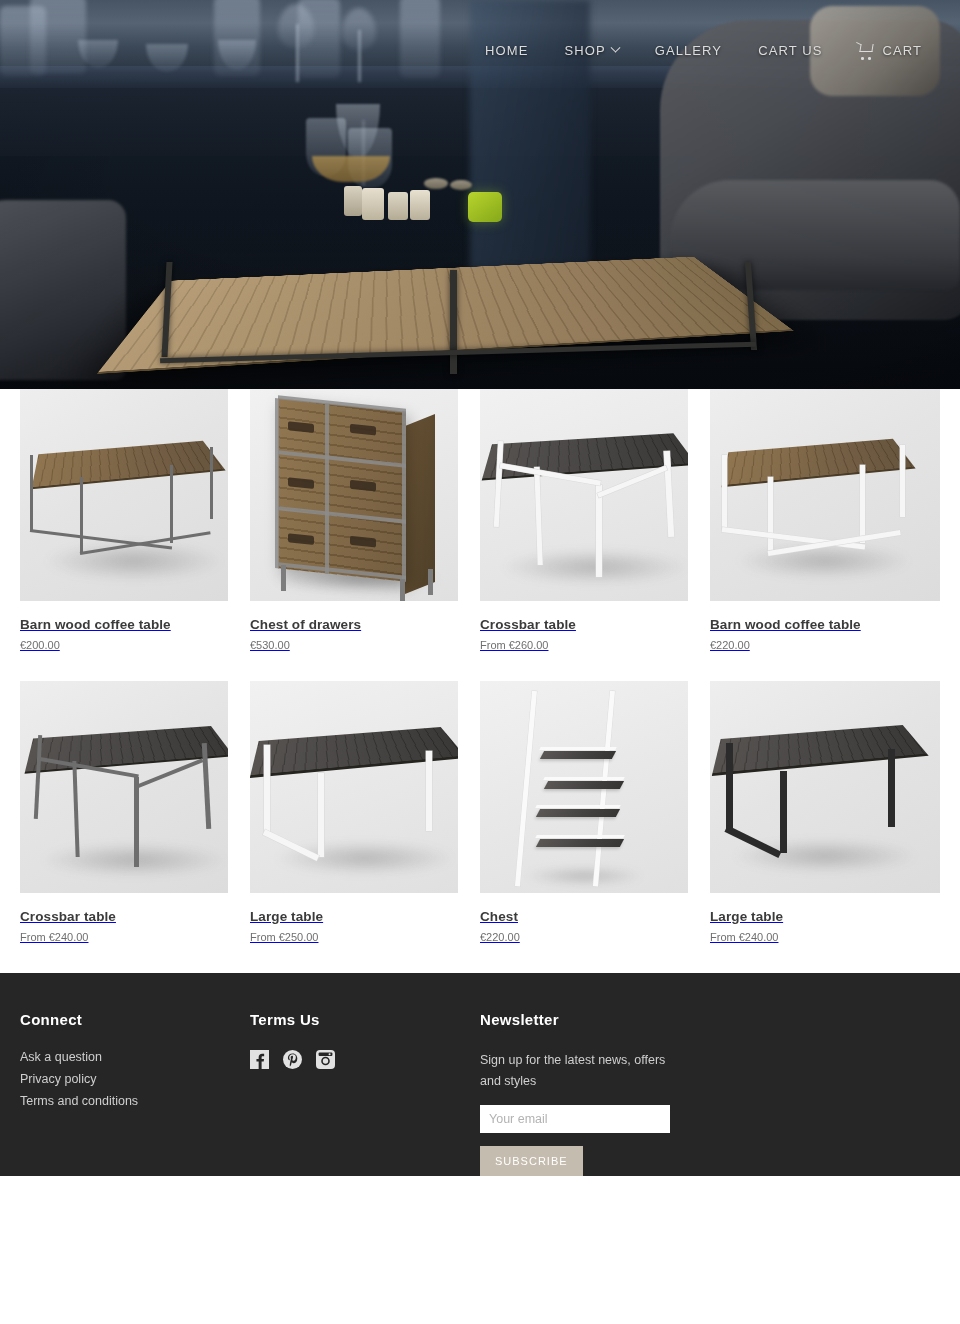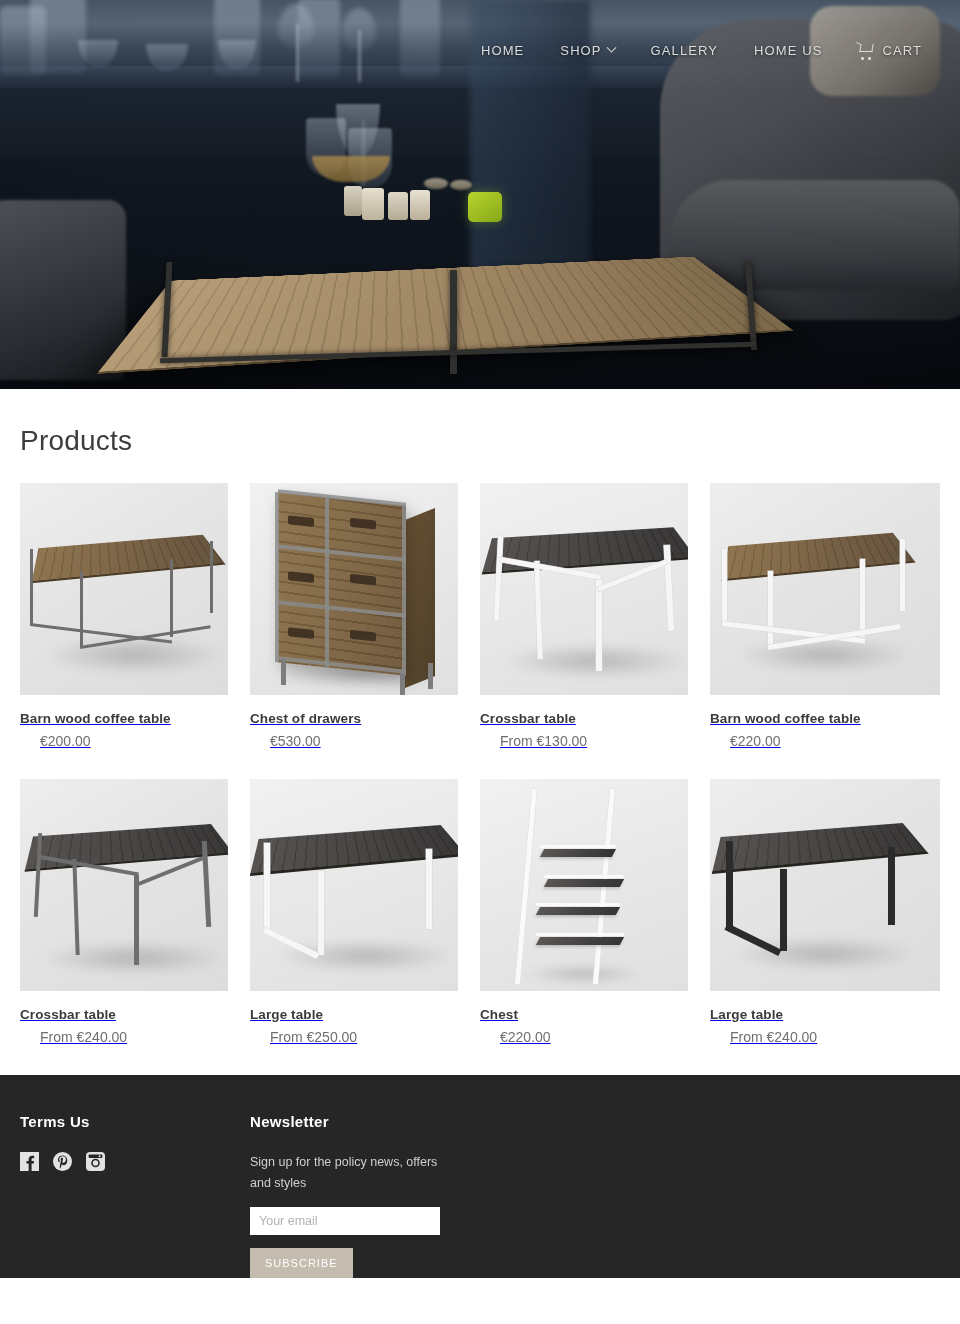--- a/index.html
+++ b/index.html
@@ -179,21 +179,21 @@
   .card { width: 25%; padding-right: 22px; margin-bottom: 30px; }
   .card:nth-child(4n) { padding-right: 0; }
   .thumb {
     width: 100%; height: 212px; overflow: hidden; position: relative;
     background: #e9e9e9;
   }
   .card-title {
     margin-top: 16px; font-size: 13.5px; font-weight: bold; color: #3b3b3b;
     letter-spacing: .1px;
   }
-  .card-price { margin-top: 7px; font-size: 14px; color: #6f6f6f; margin-left: 20px; }
+  .card-price { margin-top: 7px; font-size: 11px; color: #6f6f6f; }
 
   
   .scene { position: absolute; inset: 0; }
   .scene.light { background: linear-gradient(150deg,#eeeeee 0%,#e4e4e4 45%,#dcdcdc 100%); }
   .scene.lighter { background: linear-gradient(160deg,#f1f1f1 0%,#e8e8e8 50%,#e0e0e0 100%); }
   .shadow-blob {
     position: absolute; border-radius: 50%;
     background: radial-gradient(ellipse at center, rgba(80,80,80,.30), rgba(80,80,80,0) 70%);
     filter: blur(4px);
   }
@@ -320,36 +320,35 @@
       <span>HOME</span>
     </a>
     <a class="nav-item" href="#">
       <span>SHOP</span>
       <span class="caret"></span>
     </a>
     <a class="nav-item" href="#">
       <span>GALLERY</span>
     </a>
     <a class="nav-item" href="#">
-      <span>HOME US</span>
+      <span>CART US</span>
     </a>
     <a class="nav-item" href="#">
       <span class="cart-ico">
         <span class="handle"></span>
           <span class="body"></span>
           <span class="w1"></span>
           <span class="w2"></span>
       </span>
       <span>CART</span>
     </a>
   </nav>
 </div>
 
 <section class="products-section">
-  <h1 class="page-title">Products</h1>
 
   <div class="grid">
 
     <a class="card" href="#">
       <div class="thumb">
         <div class="scene light">
           <div class="shadow-blob" style="left:24px;top:152px;width:180px;height:40px;"></div>
           <div class="top-wood" style="left:18px;top:44px;width:180px;height:58px;
                transform:perspective(280px) rotateX(56deg) rotateZ(-9deg); border-bottom:3px solid #4a3c27;"></div>
           <div class="frame metal" style="left:10px;top:66px;width:3px;height:76px;"></div>
@@ -401,21 +400,21 @@
                transform:perspective(300px) rotateX(57deg) rotateZ(-7deg); border-bottom:3px solid #26241f;"></div>
           <div class="frame white" style="left:16px;top:52px;width:5px;height:86px;transform:rotate(3deg);"></div>
           <div class="frame white" style="left:56px;top:78px;width:5px;height:98px;transform:rotate(-2deg);"></div>
           <div class="frame white" style="left:116px;top:96px;width:6px;height:92px;"></div>
           <div class="frame white" style="left:186px;top:62px;width:6px;height:86px;transform:rotate(-3deg);"></div>
           <div class="frame white" style="left:20px;top:74px;width:102px;height:5px;transform:rotate(10deg);transform-origin:left;"></div>
           <div class="frame white" style="left:118px;top:104px;width:74px;height:5px;transform:rotate(-22deg);transform-origin:left;"></div>
         </div>
       </div>
       <div class="card-title">Crossbar table</div>
-      <div class="card-price">From €130.00</div>
+      <div class="card-price">From €260.00</div>
     </a>
 
     <a class="card" href="#">
       <div class="thumb">
         <div class="scene light">
           <div class="shadow-blob" style="left:26px;top:154px;width:176px;height:36px;"></div>
           <div class="top-wood" style="left:18px;top:42px;width:180px;height:58px;
                transform:perspective(280px) rotateX(56deg) rotateZ(-9deg); border-bottom:3px solid #4a3c27;"></div>
           <div class="frame white" style="left:12px;top:66px;width:5px;height:74px;"></div>
           <div class="frame white" style="left:58px;top:88px;width:5px;height:76px;"></div>
@@ -498,20 +497,26 @@
       <div class="card-title">Large table</div>
       <div class="card-price">From €240.00</div>
     </a>
 
   </div>
 </section>
 
 <footer>
   <div class="f-cols">
 
+    <div class="f-col">
+      <div class="f-h">Connect</div>
+      <a class="f-link" href="#">Ask a question</a>
+      <a class="f-link" href="#">Privacy policy</a>
+      <a class="f-link" href="#">Terms and conditions</a>
+    </div>
 
     <div class="f-col">
       <div class="f-h">Terms Us</div>
       <div class="socials">
         <a class="soc" href="#">
           <svg width="19" height="19" viewBox="0 0 19 19">
               <rect x="0" y="0" width="19" height="19" fill="#e2e2e2"></rect>
               <path d="M11.6 19V11.6h2.1l.35-2.6h-2.45V7.4c0-.75.2-1.25 1.3-1.25h1.25V3.85c-.25-.03-1.1-.1-2.05-.1-2.05 0-3.45 1.2-3.45 3.45V9h-2.2v2.6h2.2V19z" fill="#262626"></path>
             </svg>
         </a>
@@ -528,20 +533,20 @@
               <rect x="2.6" y="2.6" width="13.8" height="3.4" rx="1" fill="#262626"></rect>
               <circle cx="13.6" cy="4.3" r="1.05" fill="#e2e2e2"></circle>
             </svg>
         </a>
       </div>
     </div>
 
 
     <div class="f-col">
       <div class="f-h">Newsletter</div>
-      <div class="f-text">Sign up for the policy news, offers and styles</div>
+      <div class="f-text">Sign up for the latest news, offers and styles</div>
       <input class="email-input" type="email" placeholder="Your email" style="">
       <button class="subscribe-btn">SUBSCRIBE</button>
     </div>
   </div>
 
 
 </footer>
 
 </body></html>

